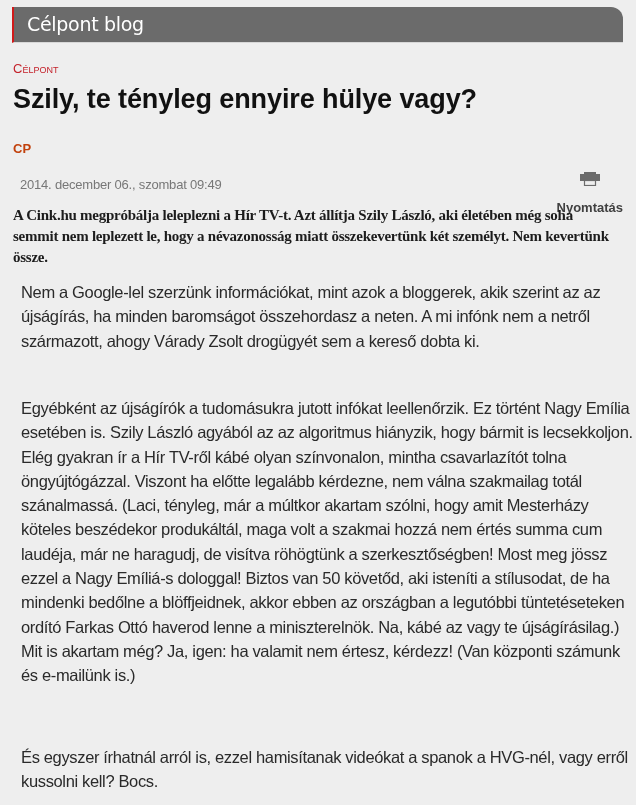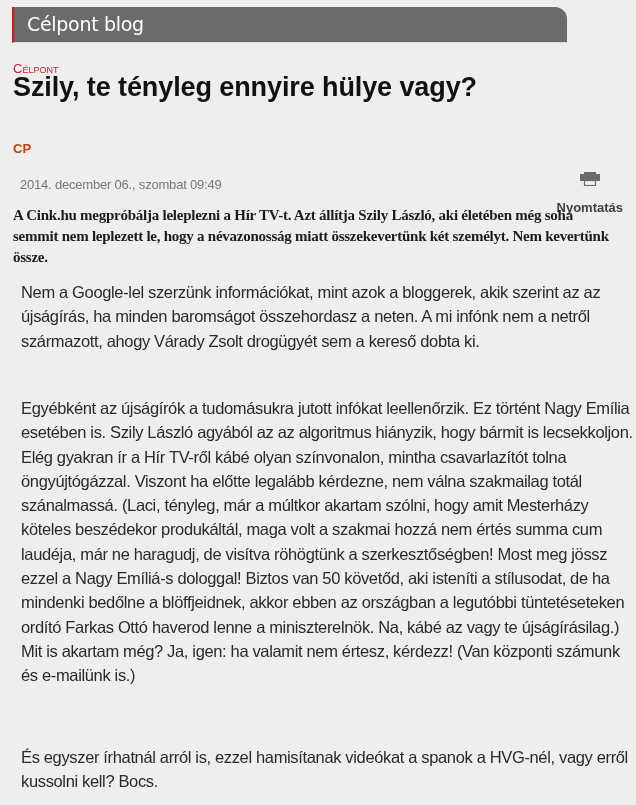--- a/index.html
+++ b/index.html
@@ -5,41 +5,41 @@
     html, body { margin: 0; padding: 0; }
     body {
       width: 636px; height: 805px; overflow: hidden;
       background: #eeeeee;
       font-family: "Liberation Sans", sans-serif;
       color: #222;
       position: relative;
     }
     .blog-header {
       position: absolute; left: 12px; top: 7px;
-      width: 555px; height: 36px;
+      width: 611px; height: 36px;
       background: #6b6b6b;
       border-left: 2px solid #d11a1a;
       border-top-right-radius: 12px;
       box-sizing: border-box;
       border-bottom: 1px solid #d8d8d8;
     }
     .blog-header span {
       position: absolute; left: 13px; top: 6px;
       color: #ffffff; font-size: 19px;
       font-family: "DejaVu Sans", sans-serif;
       letter-spacing: -0.3px;
     }
     .kicker {
       position: absolute; left: 13px; top: 61px;
       font-size: 13px; color: #c4222b;
       font-variant: small-caps;
       letter-spacing: 0px;
     }
     .title {
-      position: absolute; left: 13px; top: 72px;
+      position: absolute; left: 13px; top: 84px;
       margin: 0;
       font-size: 27px; font-weight: bold; color: #111;
       letter-spacing: -0.1px;
       white-space: nowrap;
     }
     .author {
       position: absolute; left: 13px; top: 141px;
       font-size: 13px; font-weight: bold; color: #c2410c;
     }
     .date {

